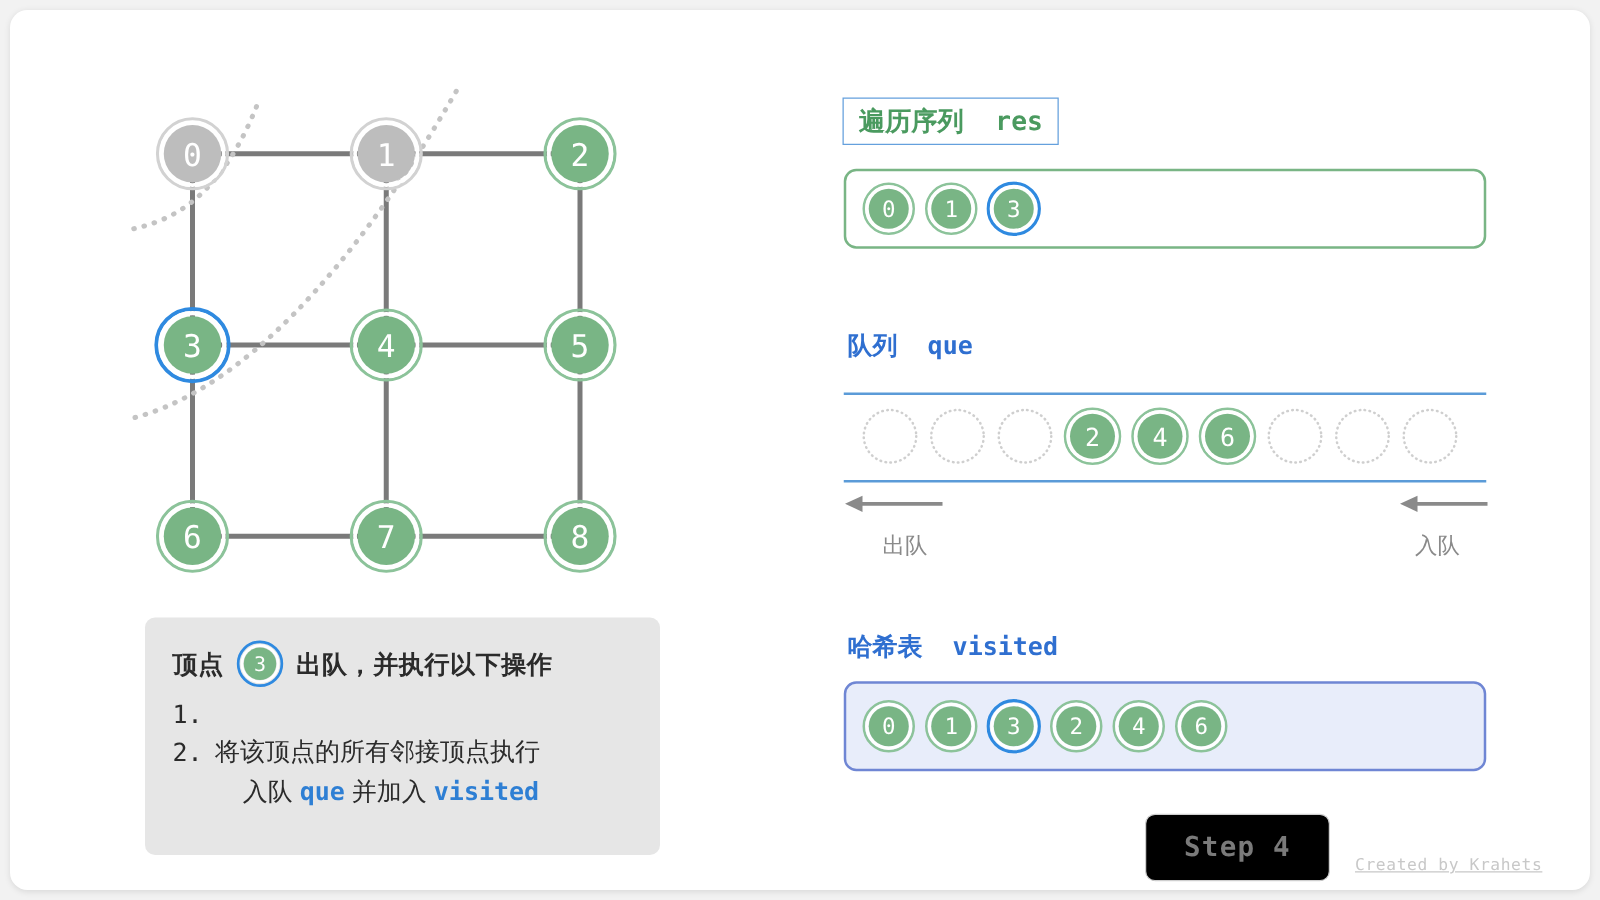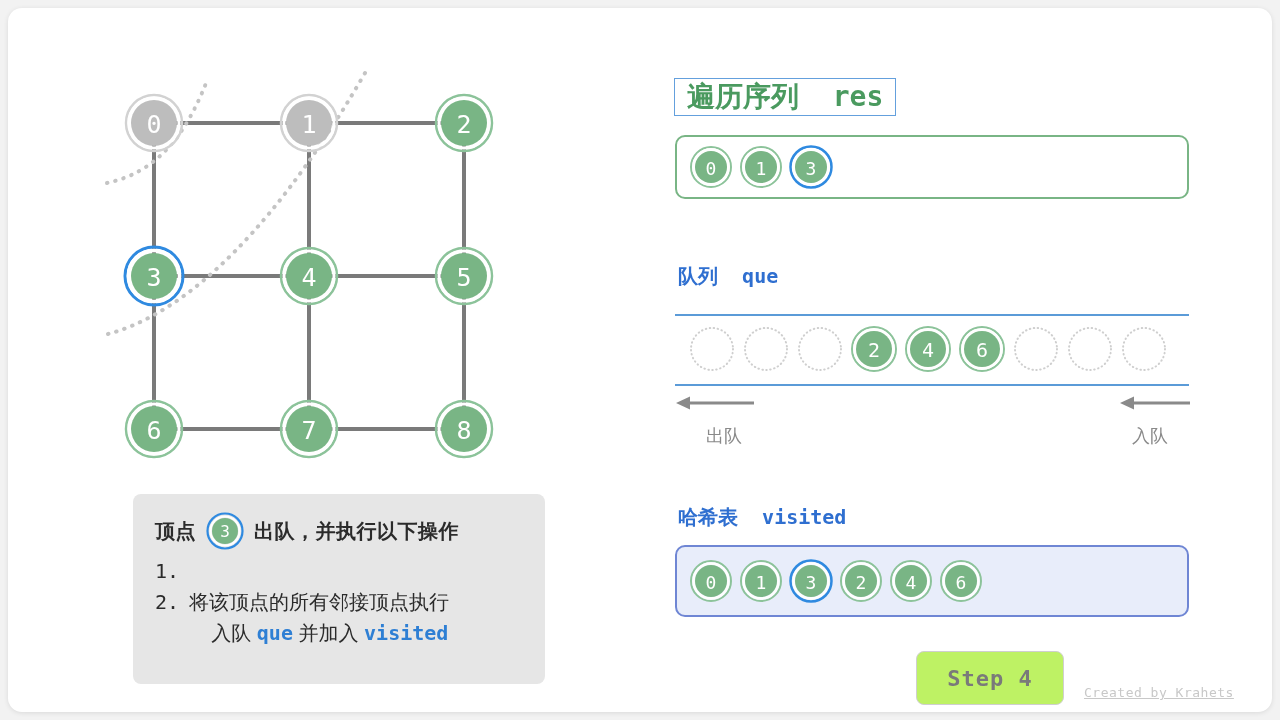--- a/index.html
+++ b/index.html
@@ -47,21 +47,21 @@
     font-size: 25px;
     fill: #ffffff;
     text-anchor: middle;
     dominant-baseline: central;
     font-weight: 400;
   }
 
   
   #caption {
     position: absolute;
-    left: 125px;
+    left: 108px;
     top: 486px;
     width: 412px;
     height: 190px;
     background: #e6e6e6;
     border-radius: 8px;
     box-sizing: border-box;
     padding: 14px 22px 10px 22px;
   }
   .cap-head {
     display: flex;
@@ -115,21 +115,21 @@
 
   .sec-title-box {
     position: absolute;
     border: 1px solid #64a0dd;
     box-sizing: border-box;
     display: flex;
     align-items: center;
     padding: 0 12px;
   }
   .sec-title {
-    font-size: 28px;
+    font-size: 21px;
     font-weight: bold;
     white-space: pre;
   }
   .title-green { color: #4a9a5f; }
   .title-blue  { color: #2f6fd0; }
   .mono-b {
     font-family: "DejaVu Sans Mono", monospace;
     font-weight: bold;
   }
 
@@ -203,21 +203,21 @@
     box-sizing: border-box;
   }
 
   
   #step-badge {
     position: absolute;
     left: 908px;
     top: 643px;
     width: 146px;
     height: 52px;
-    background: #bef264;
+    background: #000000;
     border: 1px solid #cfcfcf;
     border-radius: 8px;
     display: flex;
     align-items: center;
     justify-content: center;
   }
   #step-badge span {
     font-family: "DejaVu Sans Mono", monospace;
     font-size: 22px;
     font-weight: bold;

